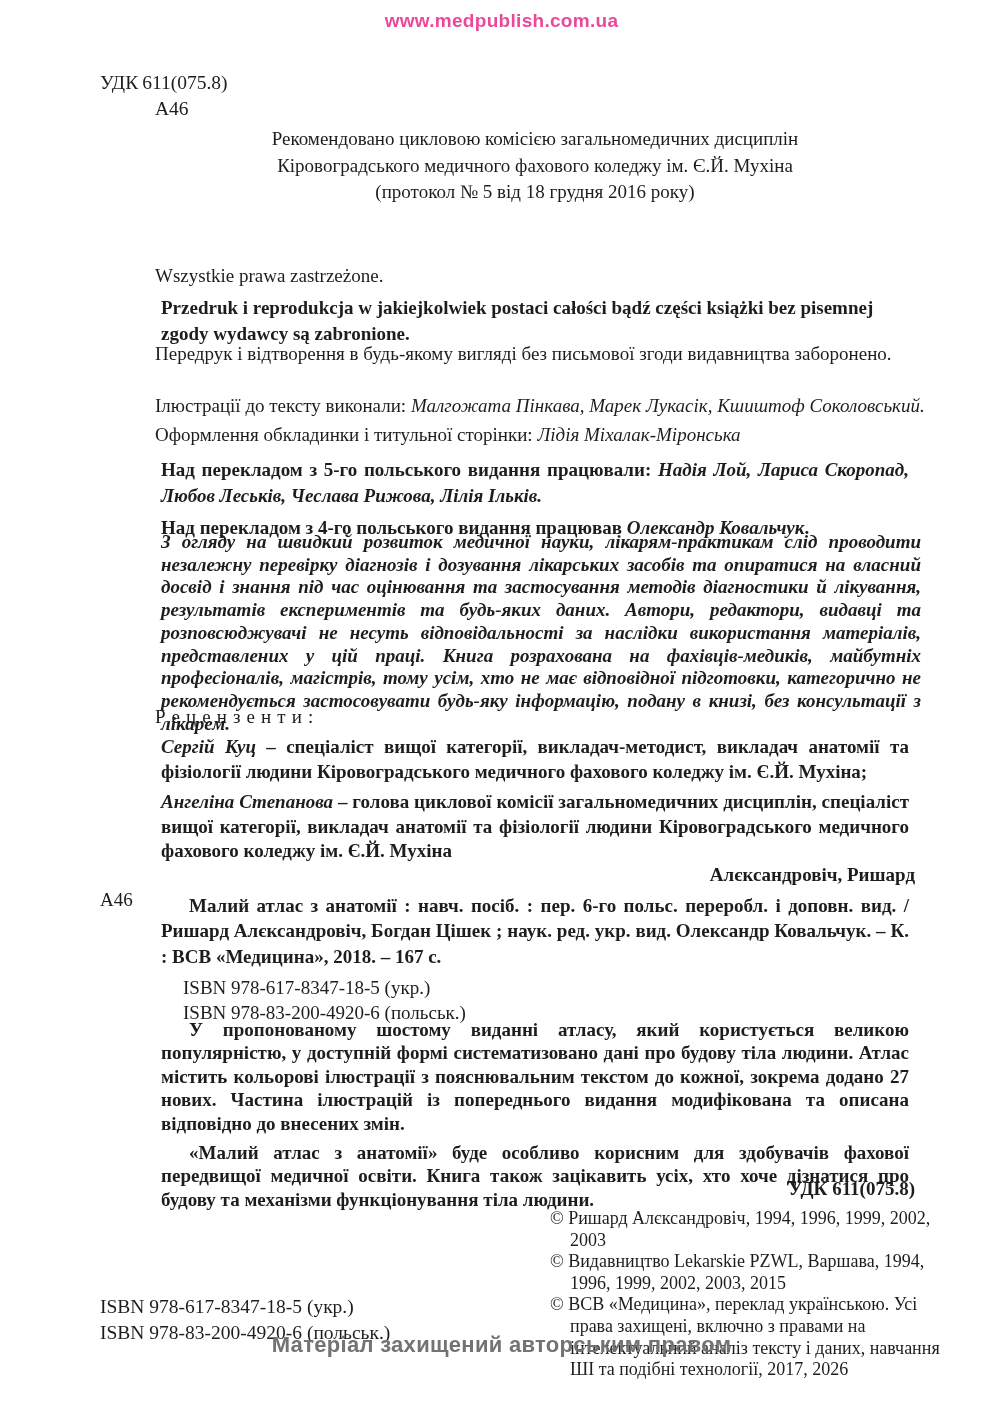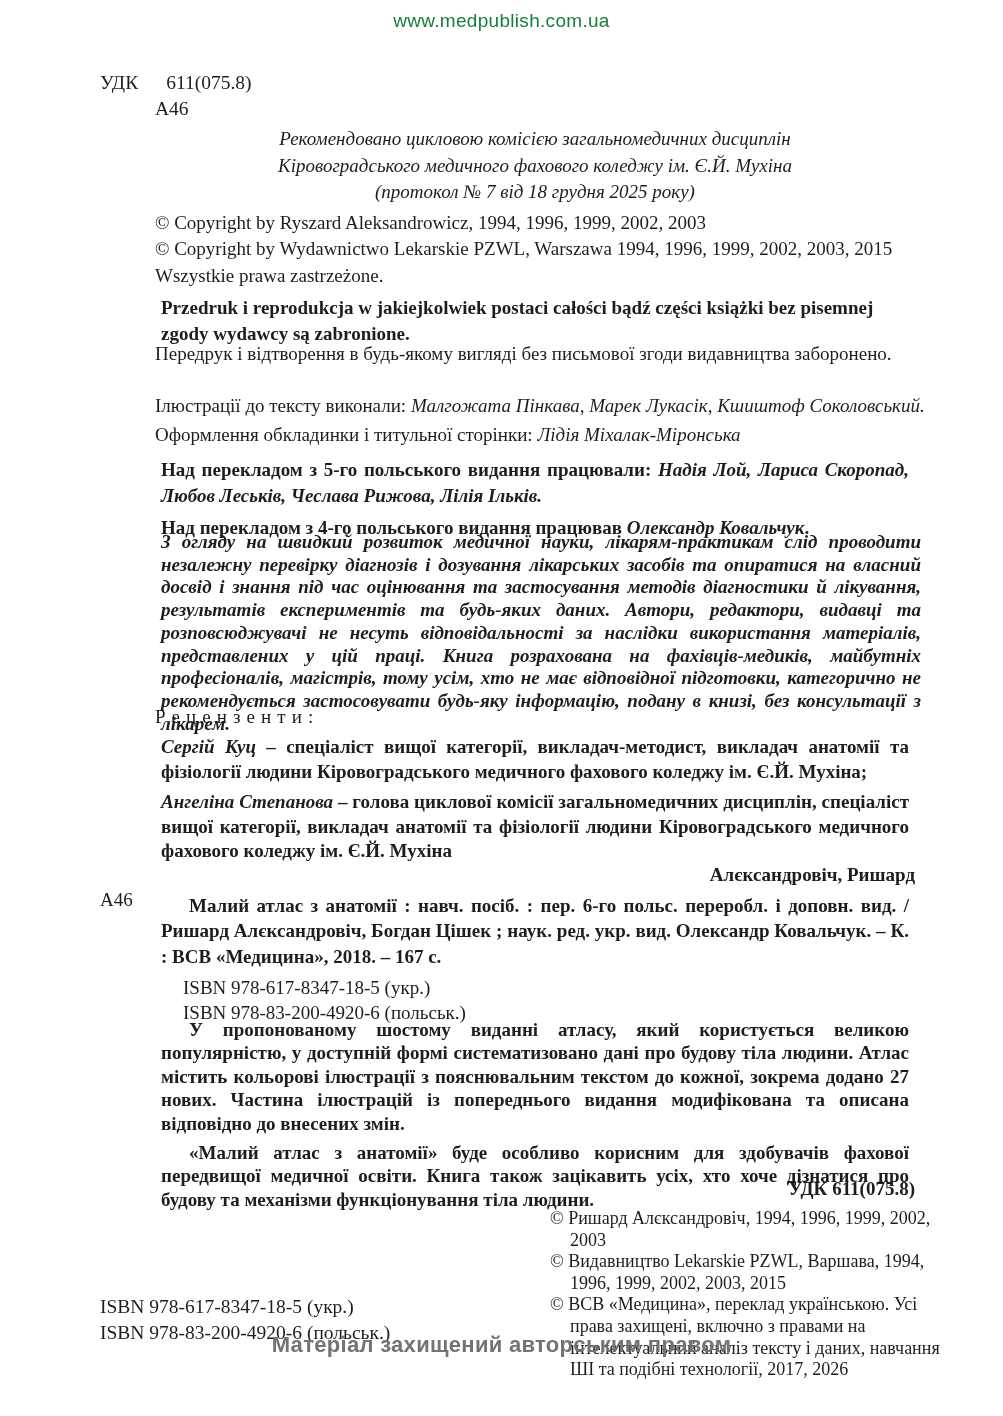--- a/index.html
+++ b/index.html
@@ -15,34 +15,34 @@
   .abs { position:absolute; }
   .bx { left:155px; width:760px; }
   p { margin:6px;font-weight:bold; }
   .just { text-align:justify; }
   i { font-style:italic; }
   .nowrap { white-space:nowrap; }
   .sans { font-family:"Liberation Sans","DejaVu Sans",sans-serif; }
 
   .header-url {
     left:0; right:0; top:10px;
-    text-align:center; font-weight:400; font-size:19px;
-    color:#15803d; letter-spacing:0.3px;
+    text-align:center; font-weight:700; font-size:19px;
+    color:#ec4899; letter-spacing:0.3px;
   }
   .footer-note {
     left:0; right:0; top:1332px;
     text-align:center; font-weight:700; font-size:22px;
     color:#737373; letter-spacing:0.3px;
   }
 
   .udk-block { left:100px; top:70px; line-height:26px; font-size:19.5px; }
-  .udk-block .udk-value { margin-left:28px; }
+  .udk-block .udk-value { margin-left:4px; }
   .udk-block .author-code { margin-left:55px; }
 
-  .recommendation { top:126px; line-height:26.5px; text-align:center; font-style:italic; }
+  .recommendation { top:126px; line-height:26.5px; text-align:center; }
   .copyright-top { top:210px; line-height:26.2px; }
   .rights-pl { top:263px; line-height:26px; }
   .rights-uk { top:341px; line-height:26px; }
   .illustrators { top:395px; }
   .cover-design { top:424px; }
   .translators { top:451px; line-height:26px; }
   .disclaimer { top:525px; line-height:22.7px; font-size:19px; font-style:italic; }
 
   .reviewers { top:705px; line-height:24.4px; }
   .reviewers-label { letter-spacing:0.32em; }
@@ -71,27 +71,23 @@
   <div class="abs header-url sans">www.medpublish.com.ua</div>
 
   <div class="abs udk-block">
     <div><span>УДК</span><span class="udk-value">611(075.8)</span></div>
     <div class="author-code">А46</div>
   </div>
 
   <div class="abs bx recommendation">
     <div>Рекомендовано цикловою комісією загальномедичних дисциплін</div>
     <div>Кіровоградського медичного фахового коледжу ім. Є.Й. Мухіна</div>
-    <div>(протокол № 7 від 18 грудня 2025 року)</div>
+    <div>(протокол № 5 від 18 грудня 2016 року)</div>
   </div>
 
-  <div class="abs bx copyright-top">
-    <div class="nowrap">© Copyright by Ryszard Aleksandrowicz, 1994, 1996, 1999, 2002, 2003</div>
-    <div class="nowrap">© Copyright by Wydawnictwo Lekarskie PZWL, Warszawa 1994, 1996, 1999, 2002, 2003, 2015</div>
-  </div>
 
   <div class="abs bx rights-pl">
     <div>Wszystkie prawa zastrzeżone.</div>
     <p>Przedruk i reprodukcja w jakiejkolwiek postaci całości bądź części książki bez pisemnej zgody wydawcy są zabronione.</p>
   </div>
 
   <div class="abs bx rights-uk">
     <div class="nowrap">Передрук і відтворення в будь-якому вигляді без письмової згоди видавництва заборонено.</div>
   </div>
 

